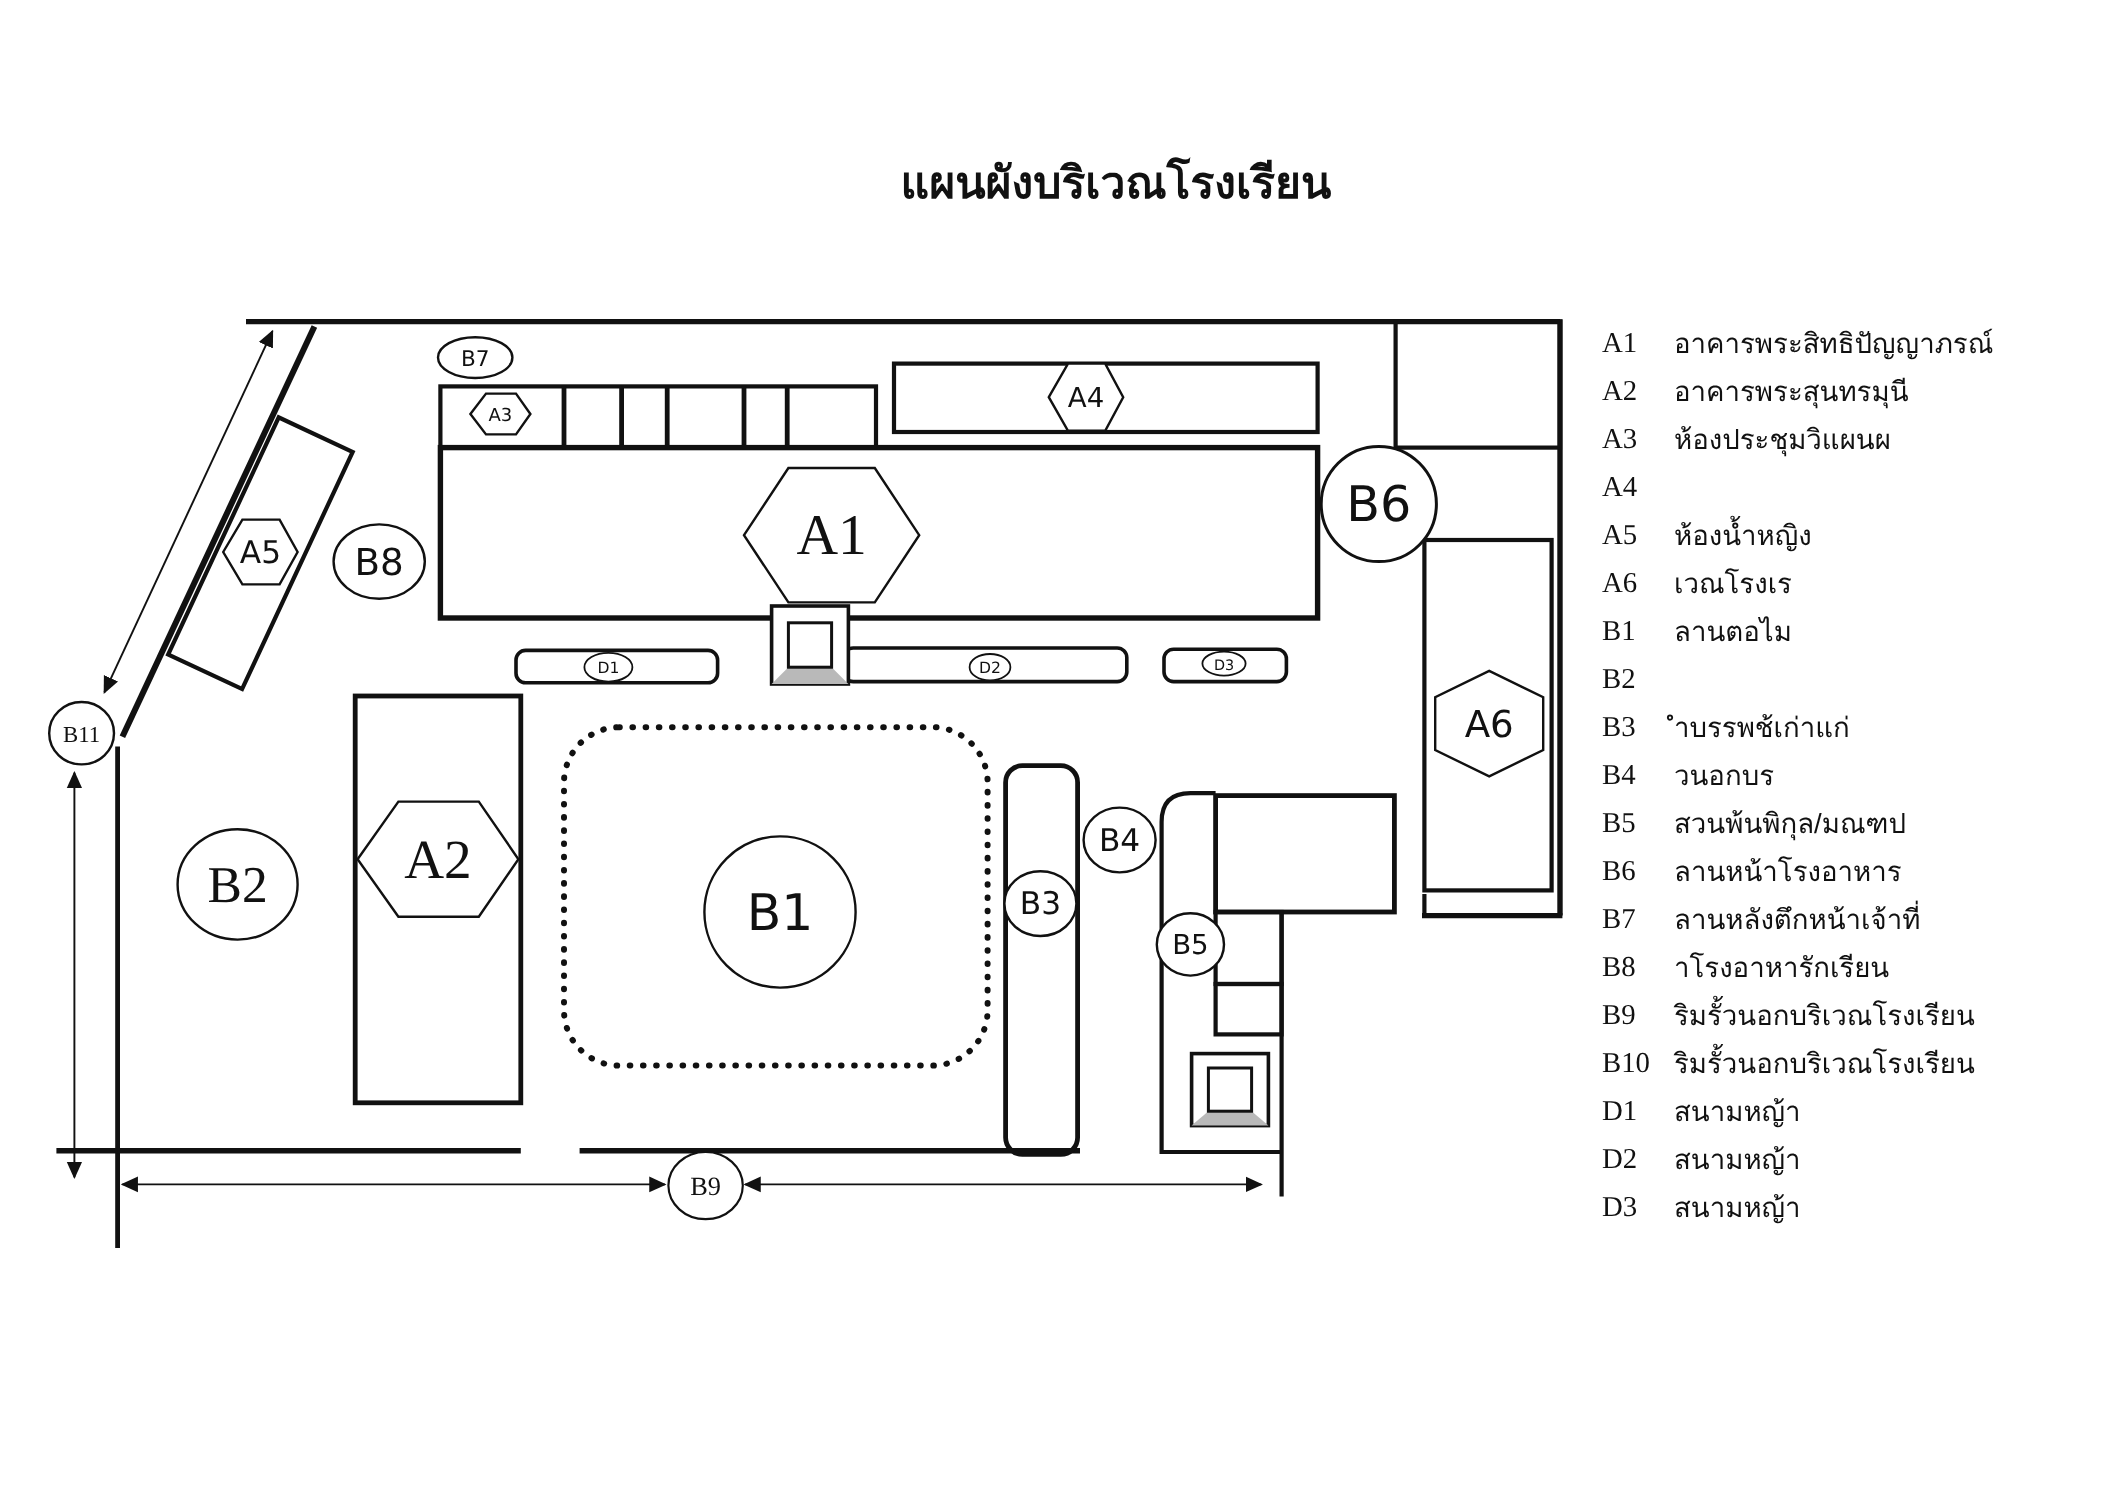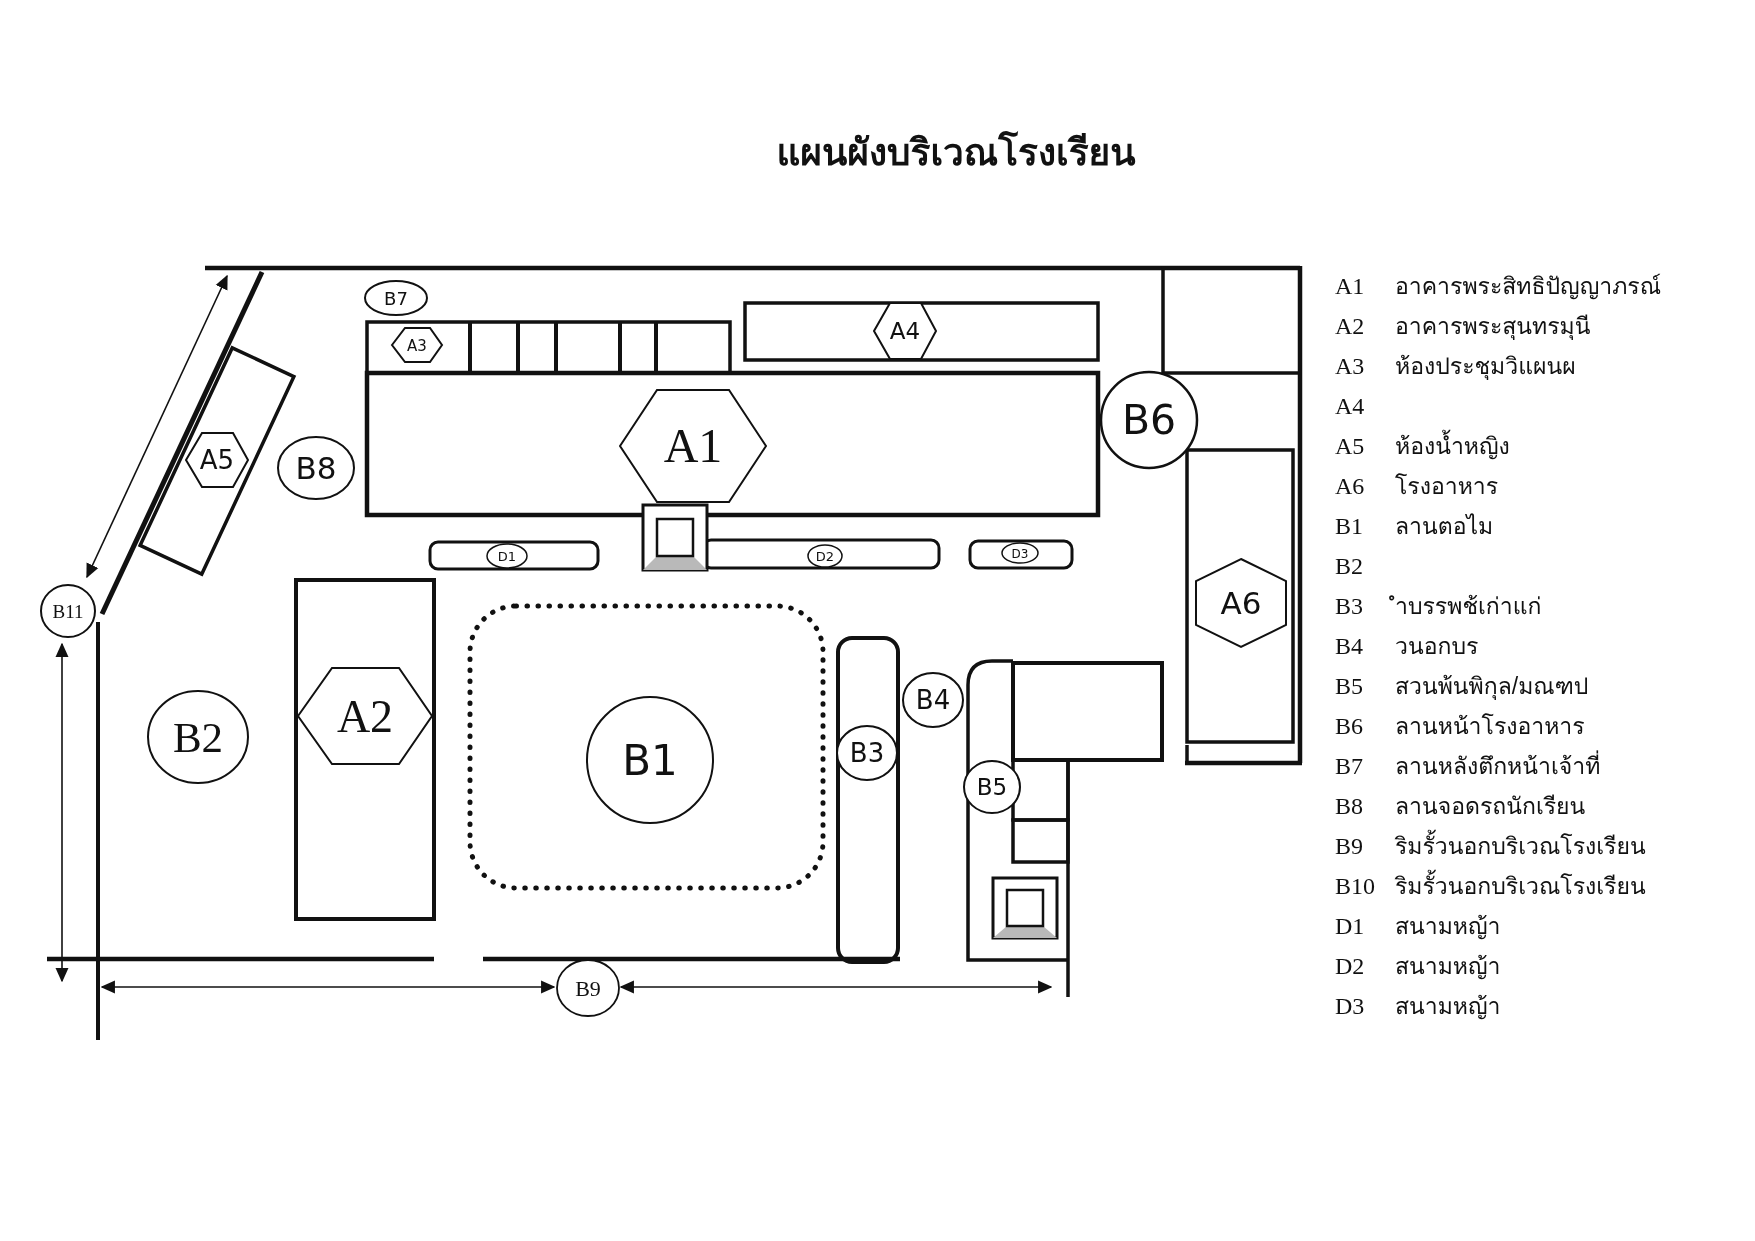--- a/index.html
+++ b/index.html
@@ -1,20 +1,20 @@
 <!DOCTYPE html>
 <html><head>
 <meta charset="utf-8">
 <style>
   html,body{margin:0;padding:0;background:#ffffff;}
   body{width:1755px;height:1241px;position:relative;font-family:"Liberation Serif",serif;color:#111;}
   .page-title{
     position:absolute;left:930px;top:122px;transform:translateX(-50%);
     font-family:Liberation Mono, monospace;
-    font-size:37px;font-weight:bold;white-space:nowrap;margin-left:26px;
+    font-size:37px;font-weight:bold;white-space:nowrap;
   }
   .map-svg{position:absolute;left:0;top:0;}
   .legend{position:absolute;left:1335px;top:266px;width:420px;}
   .legend-row{display:flex;height:40px;align-items:center;}
   .legend-code{width:60px;font-family:"Liberation Serif",serif;font-size:24px;flex:0 0 60px;}
   .legend-label{font-family:Liberation Sans, sans-serif;font-size:23px;white-space:nowrap;}
   text{fill:#111;}
   .t-serif{font-family:"Liberation Serif",serif;}
   .t-sans{font-family:"DejaVu Sans","Liberation Sans",sans-serif;}
 </style>
@@ -158,21 +158,21 @@
     </div>
   <div class="legend-row">
       <span class="legend-code">A4</span>
     </div>
   <div class="legend-row">
       <span class="legend-code">A5</span>
       <span class="legend-label">ห้องน้ำหญิง</span>
     </div>
   <div class="legend-row">
       <span class="legend-code">A6</span>
-      <span class="legend-label">โรงอาหาร</span>
+      <span class="legend-label">เวณโรงเร</span>
     </div>
   <div class="legend-row">
       <span class="legend-code">B1</span>
       <span class="legend-label">ลานตอไม</span>
     </div>
   <div class="legend-row">
       <span class="legend-code">B2</span>
     </div>
   <div class="legend-row">
       <span class="legend-code">B3</span>
@@ -189,21 +189,21 @@
   <div class="legend-row">
       <span class="legend-code">B6</span>
       <span class="legend-label">ลานหน้าโรงอาหาร</span>
     </div>
   <div class="legend-row">
       <span class="legend-code">B7</span>
       <span class="legend-label">ลานหลังตึกหน้าเจ้าที่</span>
     </div>
   <div class="legend-row">
       <span class="legend-code">B8</span>
-      <span class="legend-label">ลานจอดรถนักเรียน</span>
+      <span class="legend-label">าโรงอาหารักเรียน</span>
     </div>
   <div class="legend-row">
       <span class="legend-code">B9</span>
       <span class="legend-label">ริมรั้วนอกบริเวณโรงเรียน</span>
     </div>
   <div class="legend-row">
       <span class="legend-code">B10</span>
       <span class="legend-label">ริมรั้วนอกบริเวณโรงเรียน</span>
     </div>
   <div class="legend-row">

